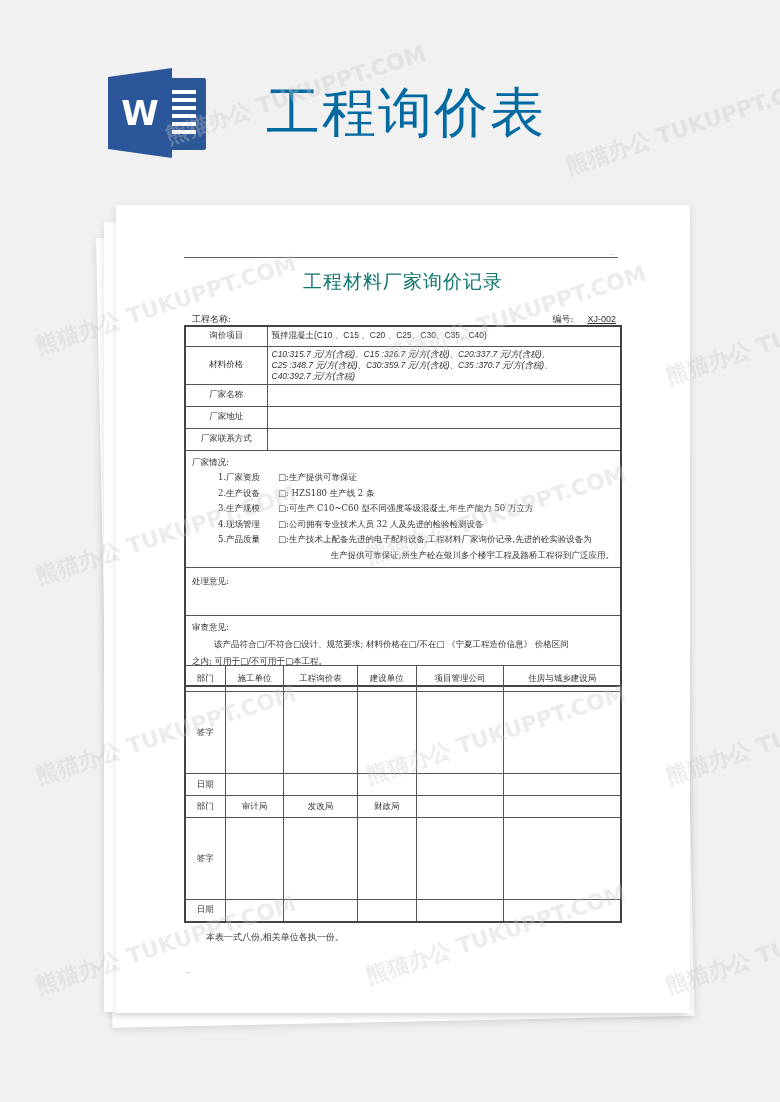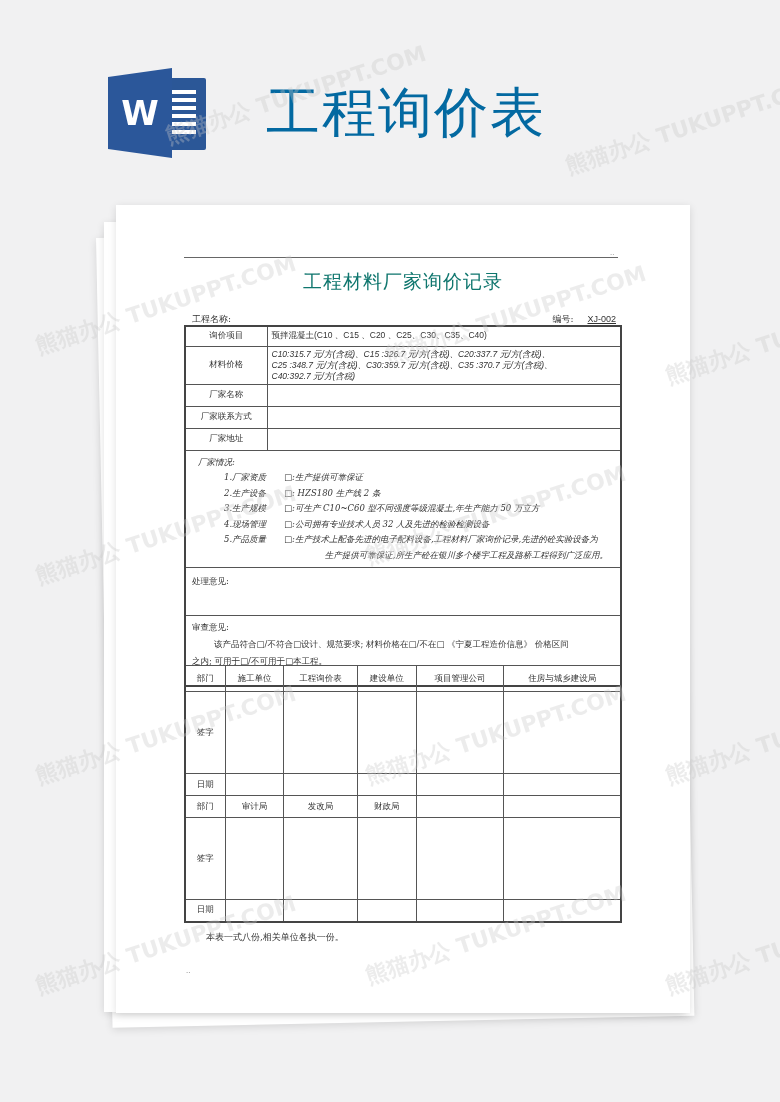--- a/index.html
+++ b/index.html
@@ -51,21 +51,21 @@
 
   table.form {
     position: absolute; left: 68px; top: 120px; width: 438px;
     border-collapse: collapse; font-size: 8.5px; color: #333;
     border: 2px solid #444;
   }
   table.form td { border: 1px solid #555; padding: 2px 4px; vertical-align: middle; }
   .lbl { text-align: center; width: 82px; }
   .sans { font-family: "Liberation Sans", sans-serif; }
   .val { line-height: 11px; font-style: italic; }
-  .situ { padding: 4px 12px !important; line-height: 15.5px; font-style: italic; }
+  .situ { padding: 4px 6px !important; line-height: 15.5px; }
   .situ .item { padding-left: 26px; }
   .situ .item .k { display: inline-block; width: 60px; }
   .situ .cont { padding-left: 26px; text-align: right; }
   .review { padding: 3px 6px !important; line-height: 17px; height: 70px; vertical-align: top !important; }
   .review .indent { padding-left: 22px; }
   .handle { height: 48px; vertical-align: top !important; padding: 8px 6px !important; }
   table.sign { position: absolute; left: 68px; width: 438px; border-collapse: collapse; font-size: 8.5px; color: #333; border: 2px solid #444; border-top: none; }
   table.sign td { border: 1px solid #555; text-align: center; vertical-align: middle; }
   .c0 { width: 40px; }
   .footnote { position: absolute; left: 90px; top: 726px; font-size: 9px; color: #333; text-align: right; }
@@ -118,25 +118,25 @@
         <div>C10:315.7 元/方(含税)、C15 :326.7 元/方(含税)、C20:337.7 元/方(含税)、</div>
         <div>C25 :348.7 元/方(含税)、C30:359.7 元/方(含税)、C35 :370.7 元/方(含税)、</div>
         <div>C40:392.7 元/方(含税)</div>
       </td>
     </tr>
     <tr style="height:22px">
       <td class="lbl">厂家名称</td>
       <td></td>
     </tr>
     <tr style="height:22px">
+      <td class="lbl">厂家地址</td>
+      <td></td>
+    </tr>
+    <tr style="height:22px">
       <td class="lbl">厂家联系方式</td>
-      <td></td>
-    </tr>
-    <tr style="height:22px">
-      <td class="lbl">厂家地址</td>
       <td></td>
     </tr>
     <tr>
       <td colspan="2" class="situ">
         <div>厂家情况:</div>
         <div class="item"><span class="k">1.厂家资质</span><span>□:生产提供可靠保证</span></div>
         <div class="item"><span class="k">2.生产设备</span><span>□: HZS180 生产线 2 条</span></div>
         <div class="item"><span class="k">3.生产规模</span><span>□:可生产 C10~C60 型不同强度等级混凝土,年生产能力 50 万立方</span></div>
         <div class="item"><span class="k">4.现场管理</span><span>□:公司拥有专业技术人员 32 人及先进的检验检测设备</span></div>
         <div class="item"><span class="k">5.产品质量</span><span>□:生产技术上配备先进的电子配料设备,工程材料厂家询价记录,先进的砼实验设备为</span></div>

